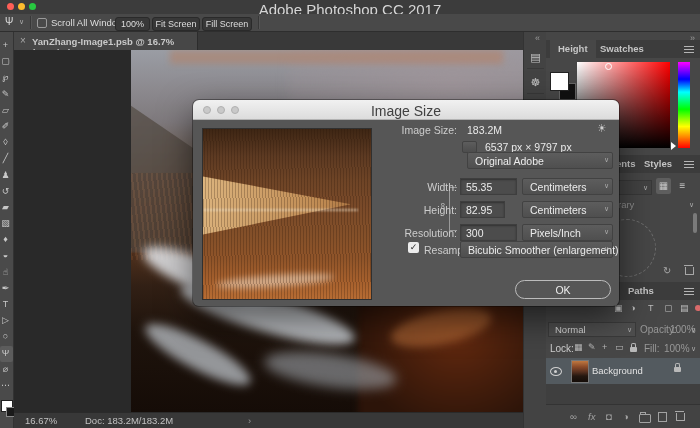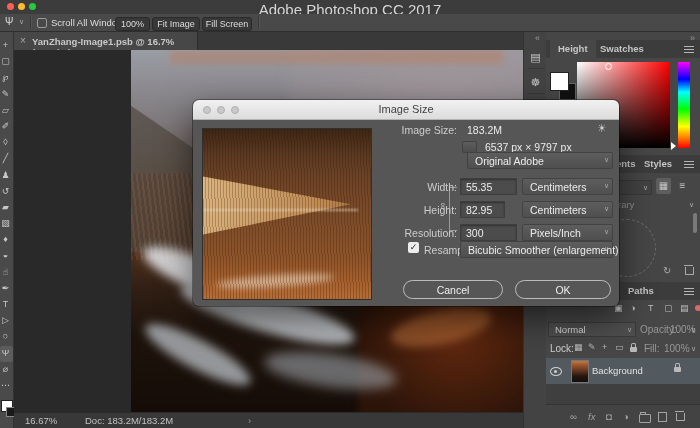--- a/index.html
+++ b/index.html
@@ -126,21 +126,21 @@
   .ic-folder{width:10px;height:7px;border:1px solid #a2a2a2;border-radius:1px;position:relative;}
   .ic-folder::before{content:"";position:absolute;top:-3px;left:0;width:4px;height:2px;border:1px solid #a2a2a2;border-bottom:none;}
   .ic-page{width:7px;height:8px;border:1px solid #a2a2a2;}
 
   
   .dialog{left:193px;top:100px;width:426px;height:206px;border-radius:6px;background:#565656;
     box-shadow:0 12px 34px rgba(0,0,0,.55),0 0 0 1px rgba(0,0,0,.35);}
   .dtitle{position:absolute;left:0;top:0;width:426px;height:20px;background:linear-gradient(#f1f1f1,#dcdcdc);
     border-radius:6px 6px 0 0;border-bottom:1px solid #b3b3b3;box-sizing:border-box;}
   .dtl{position:absolute;top:6px;width:8px;height:8px;border-radius:50%;background:#c9c9c9;border:1px solid #b0b0b0;box-sizing:border-box;}
-  .dtitletxt{position:absolute;left:0;right:0;top:3px;text-align:center;color:#414141;font-size:11px;}
+  .dtitletxt{position:absolute;left:0;right:0;top:3px;text-align:center;color:#414141;font-size:14px;}
   .preview{position:absolute;left:9px;top:28px;width:168px;height:170px;border:1px solid #303030;overflow:hidden;
     background:linear-gradient(180deg,#3e2614 0%,#5d3a22 16%,#6e4426 30%,#7a4a29 46%,#845029 62%,#8f5429 76%,#a35e2c 88%,#b76c33 100%);}
   .pv-wedge{position:absolute;left:0;top:26%;width:100%;height:38%;background:linear-gradient(100deg,#dcb47e,#bf8a52 70%,#9c6436);clip-path:polygon(0 5%,88% 48%,0 95%);}
   .pv-line{position:absolute;left:0;top:47%;width:92%;height:2px;background:rgba(240,225,200,.6);filter:blur(1px);}
   .pv-tex{position:absolute;left:0;top:0;width:100%;height:100%;background:repeating-linear-gradient(88deg,rgba(40,20,8,.25) 0 1px,transparent 1px 3px);}
   .pv-bright{position:absolute;left:8%;top:86%;width:70%;height:7%;background:rgba(245,230,210,.55);border-radius:50%;transform:rotate(-4deg);filter:blur(3px);}
   .dlabel{position:absolute;width:110px;text-align:right;color:#cdcdcd;font-size:10.5px;}
   .dval{position:absolute;color:#e9e9e9;font-size:10.5px;}
   .dfield{position:absolute;height:17px;background:#4c4c4c;border:1px solid #3e3e3e;box-sizing:border-box;
     box-shadow:inset 0 1px 2px rgba(0,0,0,.35);}
@@ -168,21 +168,21 @@
     <div class="abs apptitle">Adobe Photoshop CC 2017</div>
   </div>
 
   <div class="abs optionsbar">
     <span class="abs ob-hand txt">Ψ</span>
     <span class="abs ob-chev">∨</span>
     <div class="abs vsep" style="left:30px"></div>
     <span class="abs cb"></span>
     <span class="abs ob-label">Scroll All Windows</span>
     <div class="abs ob-btn" style="left:115px;width:33px">100%</div>
-    <div class="abs ob-btn" style="left:152px;width:46px">Fit Image</div>
+    <div class="abs ob-btn" style="left:152px;width:46px">Fit Screen</div>
     <div class="abs ob-btn" style="left:202px;width:48px">Fill Screen</div>
     <div class="abs vsep" style="left:258px"></div>
   </div>
 
   <div class="abs tabbar">
     <div class="abs doctab">
       <span class="abs tabclose">×</span>
       <span class="abs tabtitle">YanZhang-Image1.psb @ 16.7% (RGB/8*) *</span>
     </div>
   </div>
@@ -393,17 +393,16 @@
       <span class="ddchev">∨</span>
     </div>
 
     <span class="cb2">✓</span>
     <span class="dval" style="left:231px;top:144px;color:#cdcdcd">Resample:</span>
     <div class="ddd" style="left:267px;top:141px;width:153px">
       <span class="v">Bicubic Smoother (enlargement)</span>
       <span class="ddchev">∨</span>
     </div>
 
-    <div class="dbtn" style="left:210px;width:100px">Cancel</div>
     <div class="dbtn" style="left:322px;width:96px">OK</div>
   </div>
 
 </div>
 
 </body></html>

